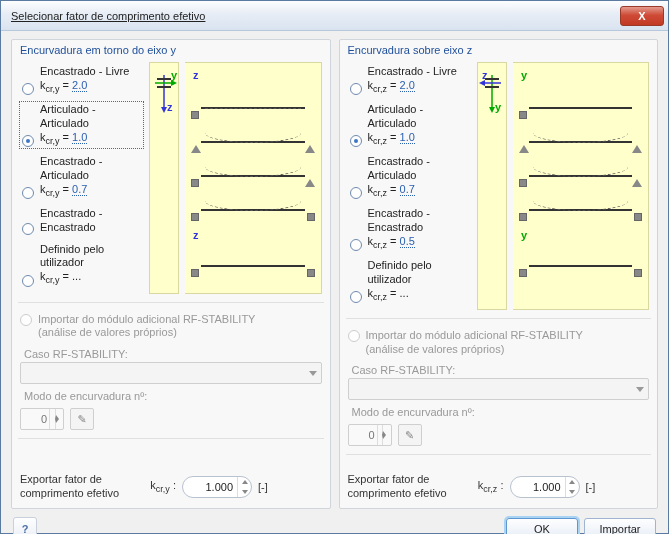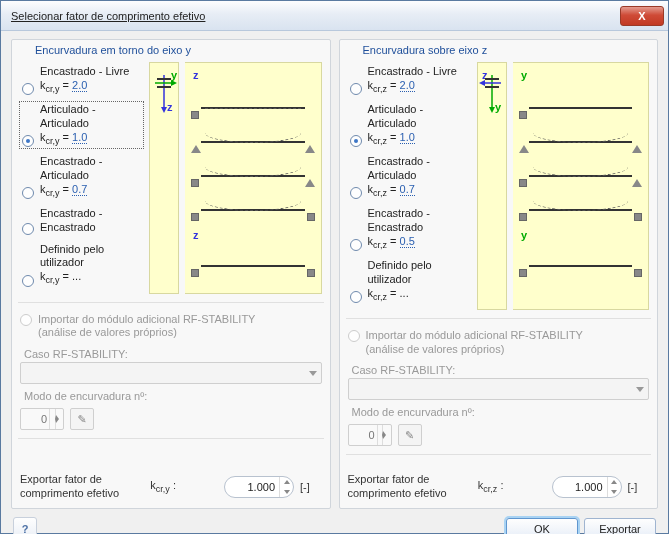--- a/index.html
+++ b/index.html
@@ -4,21 +4,21 @@
 <style>
   * { box-sizing: border-box; font-family: "Segoe UI", Tahoma, sans-serif; font-size: 11px; }
   body { margin: 0; background: #fff; }
   .window { width: 669px; height: 534px; border: 1px solid #5a7aa0; background: #f0f0f0; position: relative; }
   .titlebar { height: 30px; background: linear-gradient(to bottom, #fdfdfe, #e7edf5 45%, #d9e3f0); border-bottom: 1px solid #b8c8dc; display: flex; align-items: center; padding: 0 4px 0 10px; }
   .titlebar-text { color: #222; flex: 1; text-decoration: underline; }
   .close-btn { width: 44px; height: 20px; background: linear-gradient(to bottom,#e49c8f,#cf4b37 45%,#c13923); border: 1px solid #9a3927; border-radius: 3px; display:flex; align-items:center; justify-content:center; color:#fff; font-weight:bold; font-size:10px; }
   .content { padding: 8px 10px 6px 10px; display: flex; flex-direction: column; height: calc(100% - 30px); }
   .cols { display: flex; gap: 8px; flex: 1; }
   .group { flex: 1; border: 1px solid #d0d5db; border-radius: 2px; background: #f8f8f8; padding: 6px 8px 8px 8px; display:flex; flex-direction:column; }
-  .group-title { color: #1f4f9a; margin: -2px 0 6px 15px; }
+  .group-title { color: #1f4f9a; margin: -2px 0 6px 0; }
   .opts-row { display:flex; gap:6px; }
   .opts { flex: 1; }
   .radio { display:flex; align-items:flex-end; gap:6px; margin: 2px 0 6px 0; padding:1px 2px; }
   .radio.sel { outline: 1px dotted #666; }
   .rcircle { width:12px; height:12px; border:1px solid #6f8aad; border-radius:50%; background:#fefefe; margin-top:1px; position:relative; flex-shrink:0; }
   .rcircle.on::after { content:""; position:absolute; inset:3px; background:#3d76c7; border-radius:50%; }
   .rlabel { line-height: 1.25; color:#222; }
   .rlabel .sub { display:block; }
   .k { font-style: normal; }
   .ul { border-bottom: 1px dotted #2a5fb0; color:#2a5fb0; cursor:pointer; }
@@ -39,21 +39,21 @@
   .spin { height:22px; width:44px; border:1px solid #cfcfcf; background:#f9f9f9; border-radius:2px; display:flex; align-items:center; }
   .spin .val { flex:1; text-align:right; padding:0 2px; color:#777; }
   .spin .arrows { width:14px; display:flex; flex-direction:column; }
   .spin .arrows div { height:10px; border-left:1px solid #ddd; display:flex;align-items:center;justify-content:center; }
   .aUp { width:0;height:0;border-left:3px solid transparent;border-right:3px solid transparent;border-bottom:4px solid #888;}
   .aDn { width:0;height:0;border-left:3px solid transparent;border-right:3px solid transparent;border-top:4px solid #888;}
   .iconbtn { width:24px;height:22px;border:1px solid #cfcfcf;background:#f4f4f4;border-radius:2px;display:flex;align-items:center;justify-content:center;color:#888;}
   .export-row { display:flex; align-items:center; gap:6px; margin-top:auto; padding-top:10px; }
   .export-lbl { width:110px; color:#333; line-height:1.2; }
   .export-k { width:40px; text-align:right; color:#333; }
-  .spin2 { height:22px; width:70px; border:1px solid #b8c2cf; background:#fff; border-radius:11px; display:flex; align-items:center;margin-left:42px; }
+  .spin2 { height:22px; width:70px; border:1px solid #b8c2cf; background:#fff; border-radius:11px; display:flex; align-items:center; }
   .spin2 .val { flex:1; text-align:right; padding:0 4px; color:#222; }
   .unit { color:#333; }
   .footer { display:flex; align-items:center; gap:6px; padding:8px 2px 0 2px; }
   .help { width:24px;height:24px;border:1px solid #c8d0dc;border-radius:3px;background:linear-gradient(#fefefe,#e9eef6);display:flex;align-items:center;justify-content:center;color:#4b6fa5;font-weight:bold;}
   .spacer { flex:1; }
   .btn { min-width:72px; height:22px; border:1px solid #9fb4d0; border-radius:3px; background:linear-gradient(#fefefe,#e6edf7); display:flex;align-items:center;justify-content:center; color:#222; padding:0 10px;}
   .btn.primary { box-shadow: 0 0 0 2px #a9d3f3; border-color:#5f96cf; }
   sub { font-size: 9px; }
   .axis { font-size:10px; }
   .axis .y { fill:#0a0; font-weight:bold;}
@@ -313,17 +313,17 @@
 
     <div class="footer">
       <div class="help">
           <span>?</span>
         </div>
       <div class="spacer"></div>
       <div class="btn primary">
           <span>OK</span>
         </div>
       <div class="btn">
-          <span>Exportar</span>
+          <span>Importar</span>
         </div>
     </div>
   </div>
 </div>
 
 </body></html>

